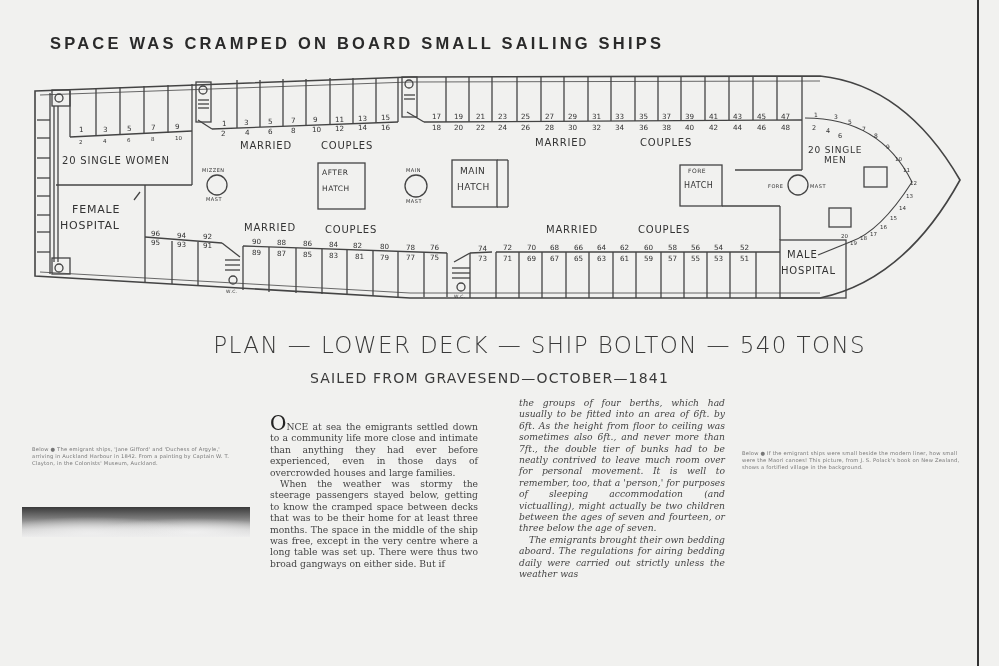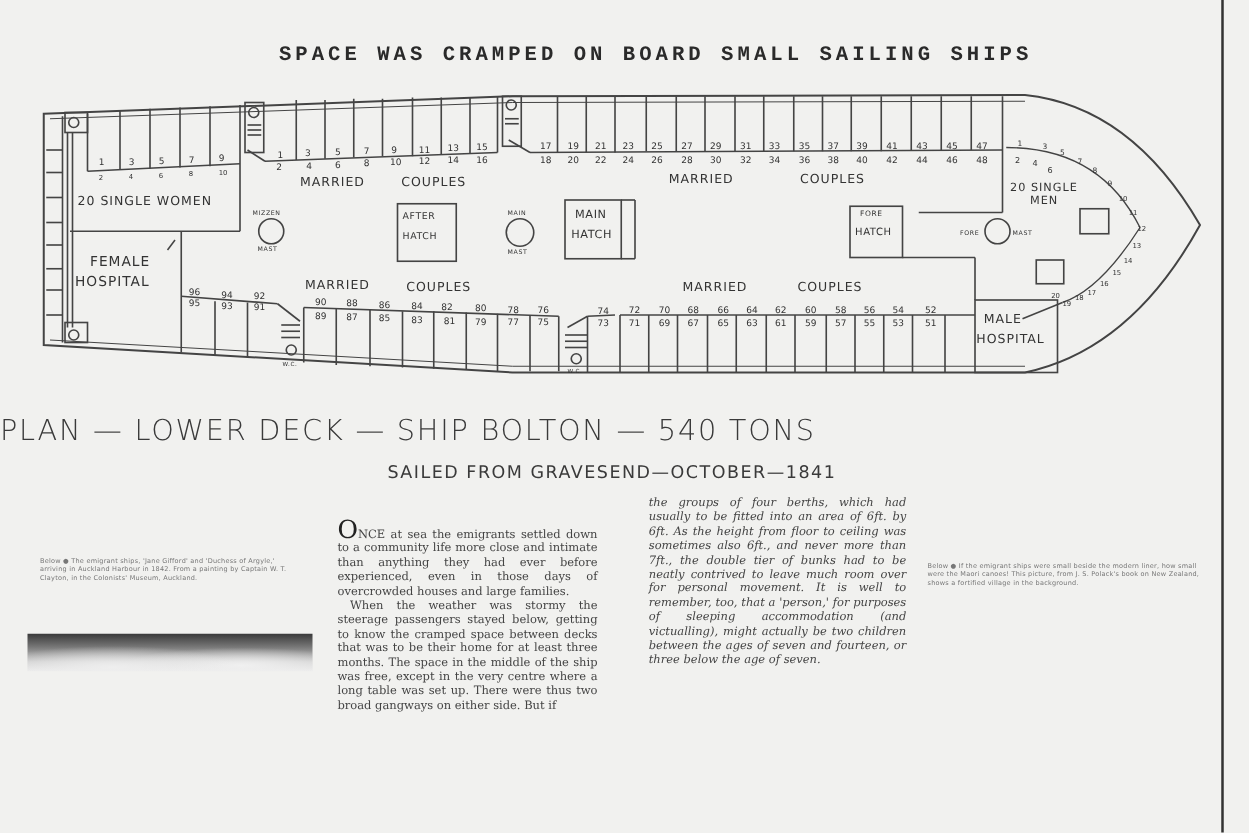--- a/index.html
+++ b/index.html
@@ -1,21 +1,21 @@
 <!DOCTYPE html>
 <html><head>
 <meta charset="utf-8">
 <style>
   html, body { margin:0; padding:0; }
   body { width:999px; height:666px; background:#f1f1ef; position:relative; overflow:hidden; font-family:"DejaVu Sans", sans-serif; color:#222; }
   .page-edge { position:absolute; left:977px; top:0; width:2px; height:666px; background:#333; }
-  .headline { position:absolute; left:0; top:34px; width:999px; text-align:center; font-family:Liberation Mono, monospace; font-weight:bold; font-size:16.5px; letter-spacing:3.2px; color:#2a2a2a; padding-left:50px; box-sizing:border-box; }
+  .headline { position:absolute; left:0; top:34px; width:999px; text-align:left; font-family:Liberation Sans, sans-serif; font-weight:bold; font-size:16.5px; letter-spacing:3.2px; color:#2a2a2a; padding-left:50px; box-sizing:border-box; }
   .plan { position:absolute; left:0; top:0; }
   .plan text { font-family:"DejaVu Sans", sans-serif; fill:#333; }
-  .plan-title { position:absolute; left:0; top:332px; width:866px; text-align:left; font-family:"DejaVu Sans", sans-serif; font-weight:200; font-size:23px; letter-spacing:1.4px; color:#3a3a3a; }
+  .plan-title { position:absolute; left:0; top:332px; width:866px; text-align:right; font-family:"DejaVu Sans", sans-serif; font-weight:200; font-size:23px; letter-spacing:1.4px; color:#3a3a3a; }
   .plan-sub { position:absolute; left:0; top:370px; width:992px; text-align:center; font-family:"DejaVu Sans", sans-serif; font-size:14px; letter-spacing:1.2px; color:#3a3a3a; padding-right:13px; box-sizing:border-box; }
   .col { position:absolute; font-family:"DejaVu Serif", serif; font-size:9.2px; line-height:11.4px; color:#444; text-align:justify; }
   .col1 { left:270px; top:400px; width:208px;margin-top:17px; }
   .col2 { left:519px; top:397px; width:206px;font-style:italic; }
   .dropcap { font-size:20px; line-height:12px; color:#222; }
   .caption { position:absolute; font-family:"DejaVu Sans", sans-serif; font-size:5.2px; line-height:7px; color:#777; letter-spacing:0.2px; }
   .cap-left { left:32px; top:446px; width:200px; }
   .cap-right { left:742px; top:450px; width:225px; }
   .photo { position:absolute; left:22px; top:507px; width:228px; height:30px; background:linear-gradient(180deg,#3a3a3a 0%,#777 35%,#cfcfcf 75%,#ececec 100%); }
   .photo::after { content:""; position:absolute; left:0; top:0; right:0; bottom:0; background:radial-gradient(ellipse at 30% 90%, #eee 0%, transparent 45%), radial-gradient(ellipse at 75% 85%, #f0f0f0 0%, transparent 40%); }
@@ -347,15 +347,16 @@
 <div class="caption cap-left">Below ● The emigrant ships, 'Jane Gifford' and 'Duchess of Argyle,' arriving in Auckland Harbour in 1842. From a painting by Captain W. T. Clayton, in the Colonists' Museum, Auckland.</div>
 <div class="photo"></div>
 
 <div class="col col1">
   <div><span class="dropcap">O</span><span>NCE at sea the emigrants settled down to a community life more close and intimate than anything they had ever before experienced, even in those days of overcrowded houses and large families.</span></div>
   <div class="p-indent">When the weather was stormy the steerage passengers stayed below, getting to know the cramped space between decks that was to be their home for at least three months. The space in the middle of the ship was free, except in the very centre where a long table was set up. There were thus two broad gangways on either side. But if</div>
 </div>
 
 <div class="col col2">
   <div>the groups of four berths, which had usually to be fitted into an area of 6ft. by 6ft. As the height from floor to ceiling was sometimes also 6ft., and never more than 7ft., the double tier of bunks had to be neatly contrived to leave much room over for personal movement. It is well to remember, too, that a 'person,' for purposes of sleeping accommodation (and victualling), might actually be two children between the ages of seven and fourteen, or three below the age of seven.</div>
+  <div class="p-indent">The emigrants brought their own bedding aboard. The regulations for airing bedding daily were carried out strictly unless the weather was</div>
 </div>
 
 <div class="caption cap-right">Below ● If the emigrant ships were small beside the modern liner, how small were the Maori canoes! This picture, from J. S. Polack's book on New Zealand, shows a fortified village in the background.</div>
 
 </body></html>

